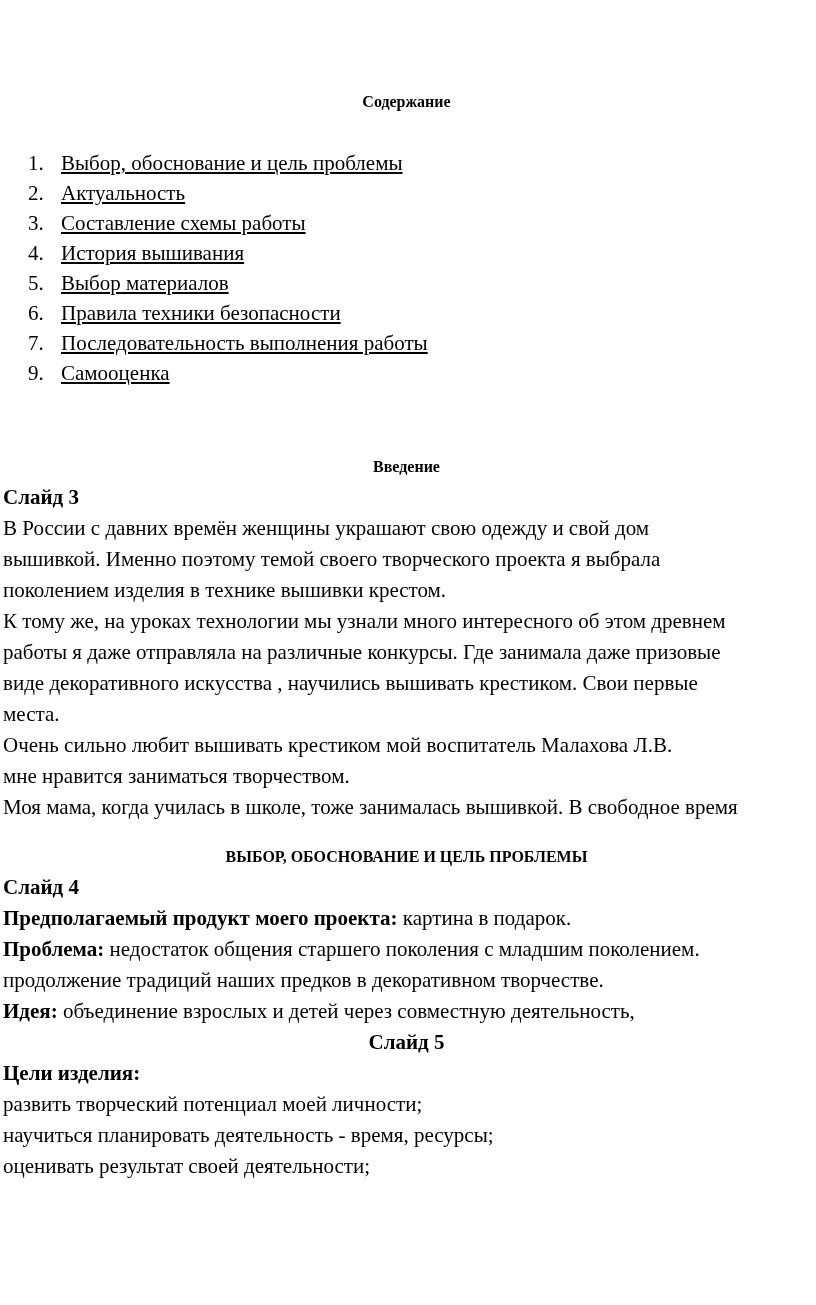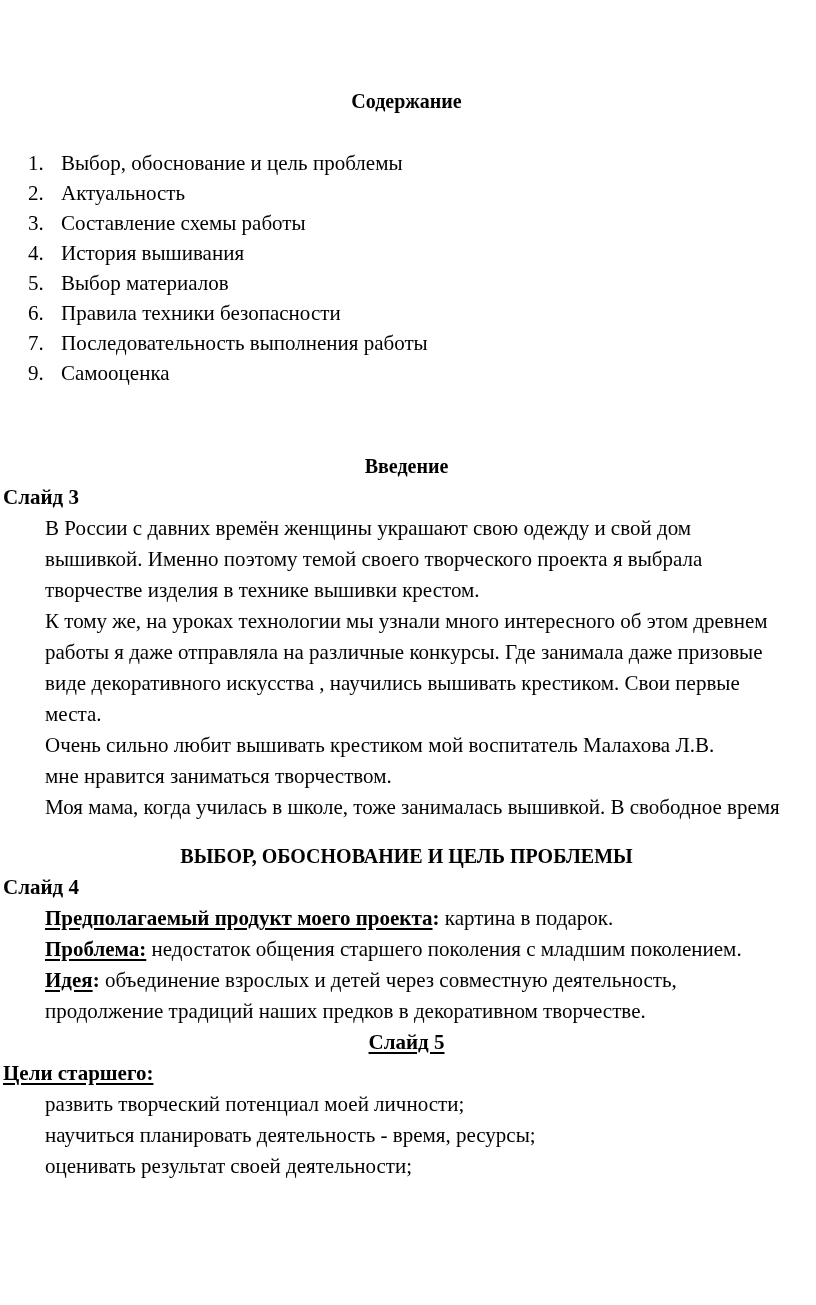--- a/index.html
+++ b/index.html
@@ -7,29 +7,29 @@
   body {
     width: 816px; height: 1305px;
     background: #ffffff; color: #000000;
     font-family: "Liberation Serif", "DejaVu Serif", serif;
     font-size: 21px; line-height: 31px;
     overflow: hidden;
   }
   .page { width: 816px; height: 1305px; padding: 0 6px 0 3px; }
   .center { text-align: center; }
   .b { font-weight: bold; }
-  .u { text-decoration: underline; text-decoration-thickness: 2px; text-underline-offset: 3px; }
-  .heading { font-size: 20px; }
+  .u { text-decoration-thickness: 2px; text-underline-offset: 3px; }
+  .heading { font-size: 16px; }
   .toc-title { margin-top: 86px; }
-  .toc-list { margin-top: 31px; }
+  .toc-list { margin-top: 31px; text-decoration: underline; }
   .toc-item { line-height: 30px; padding-left: 25px; white-space: nowrap; }
   .toc-num { display: inline-block; width: 33px; }
   .intro { margin-top: 63px; }
   .section { margin-top: 18px; }
-  .line { white-space: nowrap; margin-left: 42px; }
+  .line { white-space: nowrap; }
 </style>
 </head>
 <body>
 
 <div class="page">
 
   <div class="toc-title center b heading">Содержание</div>
 
   <div class="toc-list">
     <div class="toc-item"><span class="toc-num">1.</span><span>Выбор, обоснование и цель проблемы</span></div>
@@ -40,42 +40,42 @@
     <div class="toc-item"><span class="toc-num">6.</span><span>Правила техники безопасности</span></div>
     <div class="toc-item"><span class="toc-num">7.</span><span>Последовательность выполнения работы</span></div>
     <div class="toc-item"><span class="toc-num">9.</span><span>Самооценка</span></div>
   </div>
 
   <div class="intro">
     <div class="center b heading">Введение</div>
     <div class="b">Слайд 3</div>
     <div class="line">В России с давних времён женщины украшают свою одежду и свой дом</div>
     <div class="line">вышивкой. Именно поэтому темой своего творческого проекта я выбрала</div>
-    <div class="line">творчестве изделия в технике вышивки крестом.</div>
+    <div class="line">поколением изделия в технике вышивки крестом.</div>
     <div class="line">К тому же, на уроках технологии мы узнали много интересного об этом древнем</div>
     <div class="line">работы я даже отправляла на различные конкурсы. Где занимала даже призовые</div>
     <div class="line">виде декоративного искусства , научились вышивать крестиком. Свои первые</div>
     <div class="line">места.</div>
     <div class="line">Очень сильно любит вышивать крестиком мой воспитатель Малахова Л.В.</div>
     <div class="line">мне нравится заниматься творчеством.</div>
     <div class="line">Моя мама, когда училась в школе, тоже занималась вышивкой. В свободное время</div>
   </div>
 
   <div class="section">
     <div class="center b heading">ВЫБОР, ОБОСНОВАНИЕ И ЦЕЛЬ ПРОБЛЕМЫ</div>
     <div class="b">Слайд 4</div>
 
     <div class="line"><span class="b u">Предполагаемый продукт моего проекта</span><span class="b">:</span><span> картина в подарок.</span></div>
 
     <div class="line"><span class="b u">Проблема:</span><span> недостаток общения старшего поколения с младшим поколением.</span></div>
 
+    <div class="line">продолжение традиций наших предков в декоративном творчестве.</div>
     <div class="line"><span class="b u">Идея</span><span class="b">:</span><span> объединение взрослых и детей через совместную деятельность,</span></div>
-    <div class="line">продолжение традиций наших предков в декоративном творчестве.</div>
 
     <div class="center"><span class="b u">Слайд 5</span></div>
 
-    <div><span class="b u">Цели старшего:</span></div>
+    <div><span class="b u">Цели изделия:</span></div>
     <div class="line">развить творческий потенциал моей личности;</div>
     <div class="line">научиться планировать деятельность - время, ресурсы;</div>
     <div class="line">оценивать результат своей деятельности;</div>
   </div>
 
 </div>
 
 </body></html>

